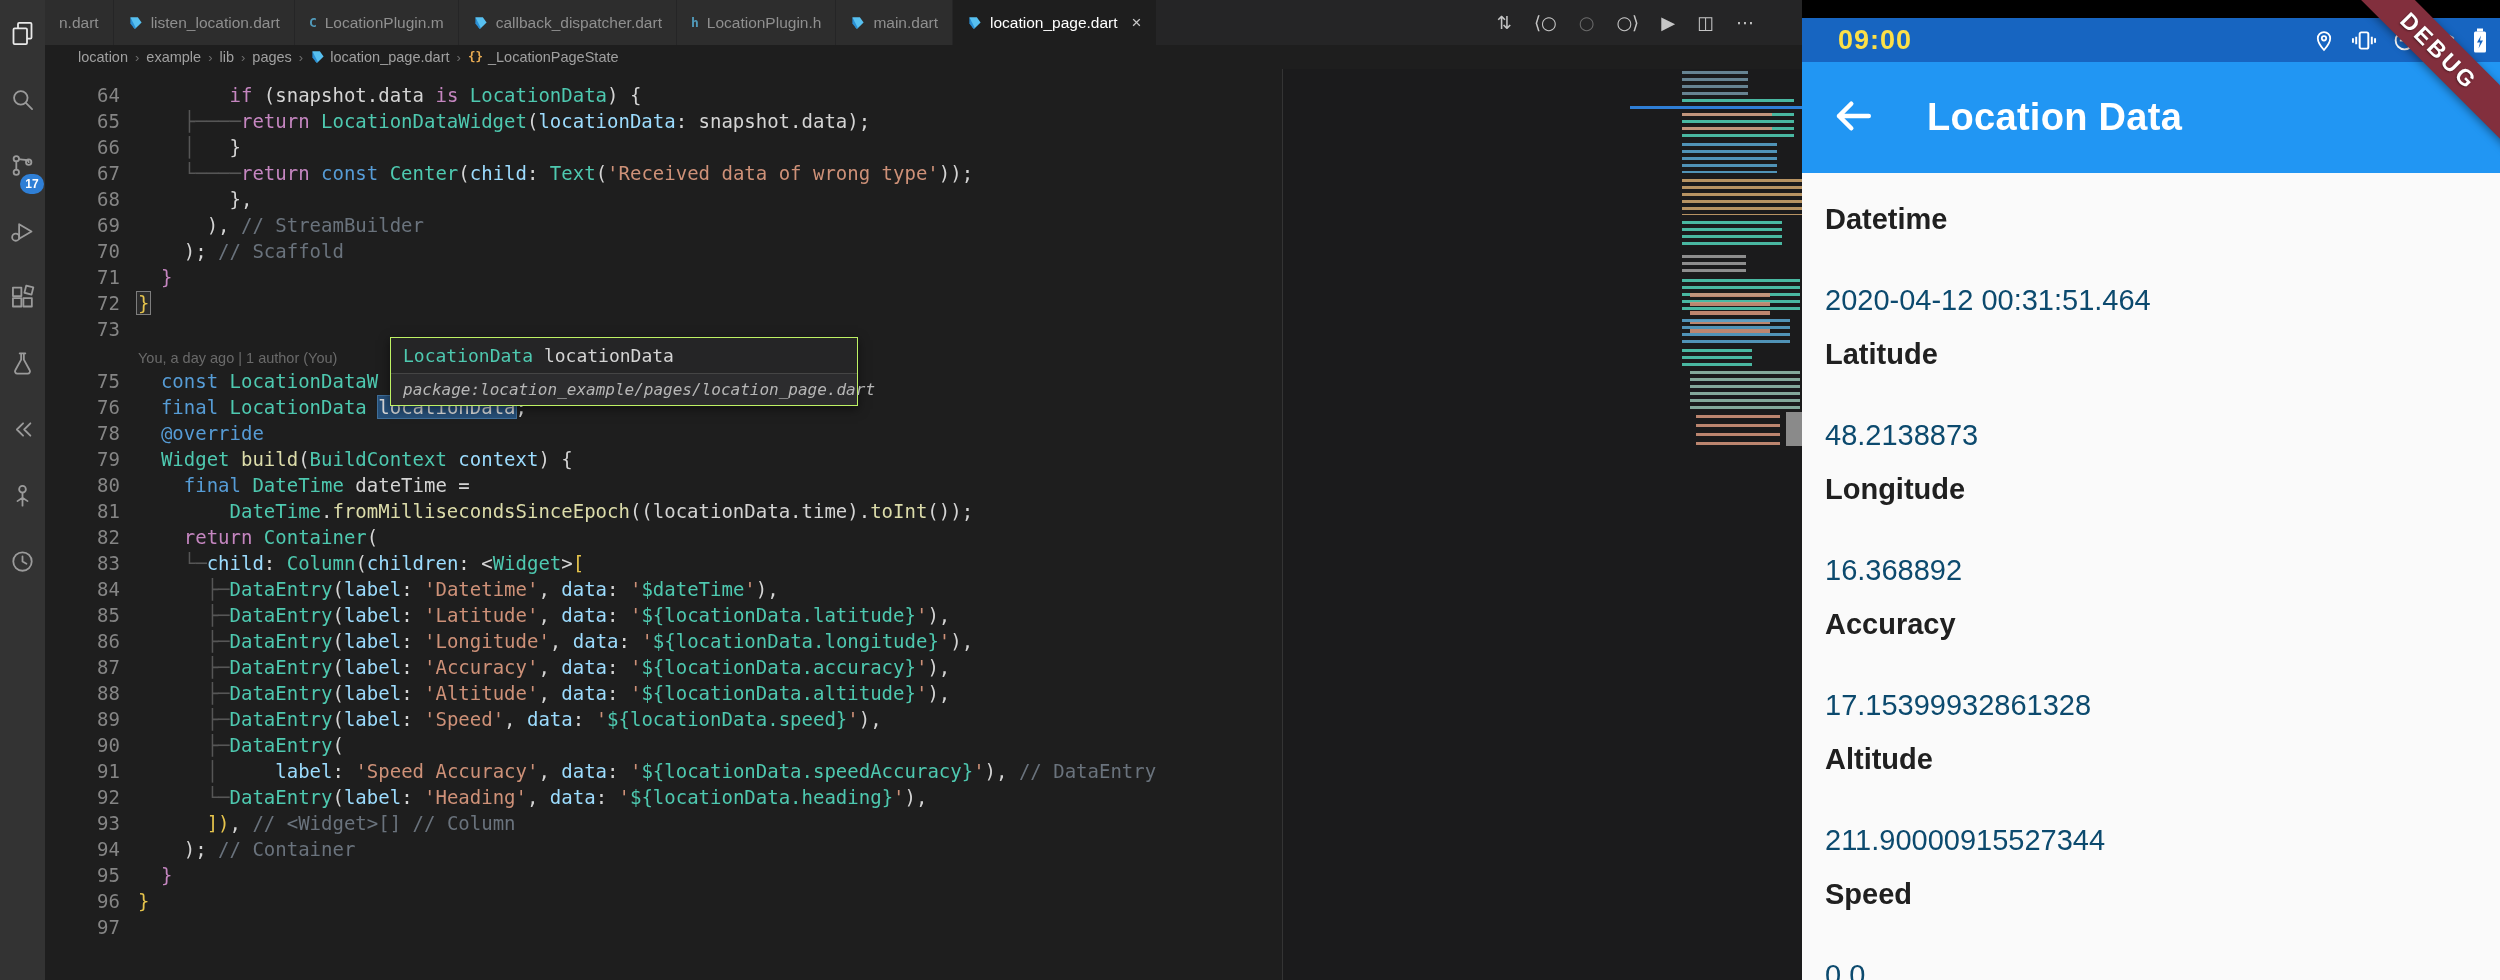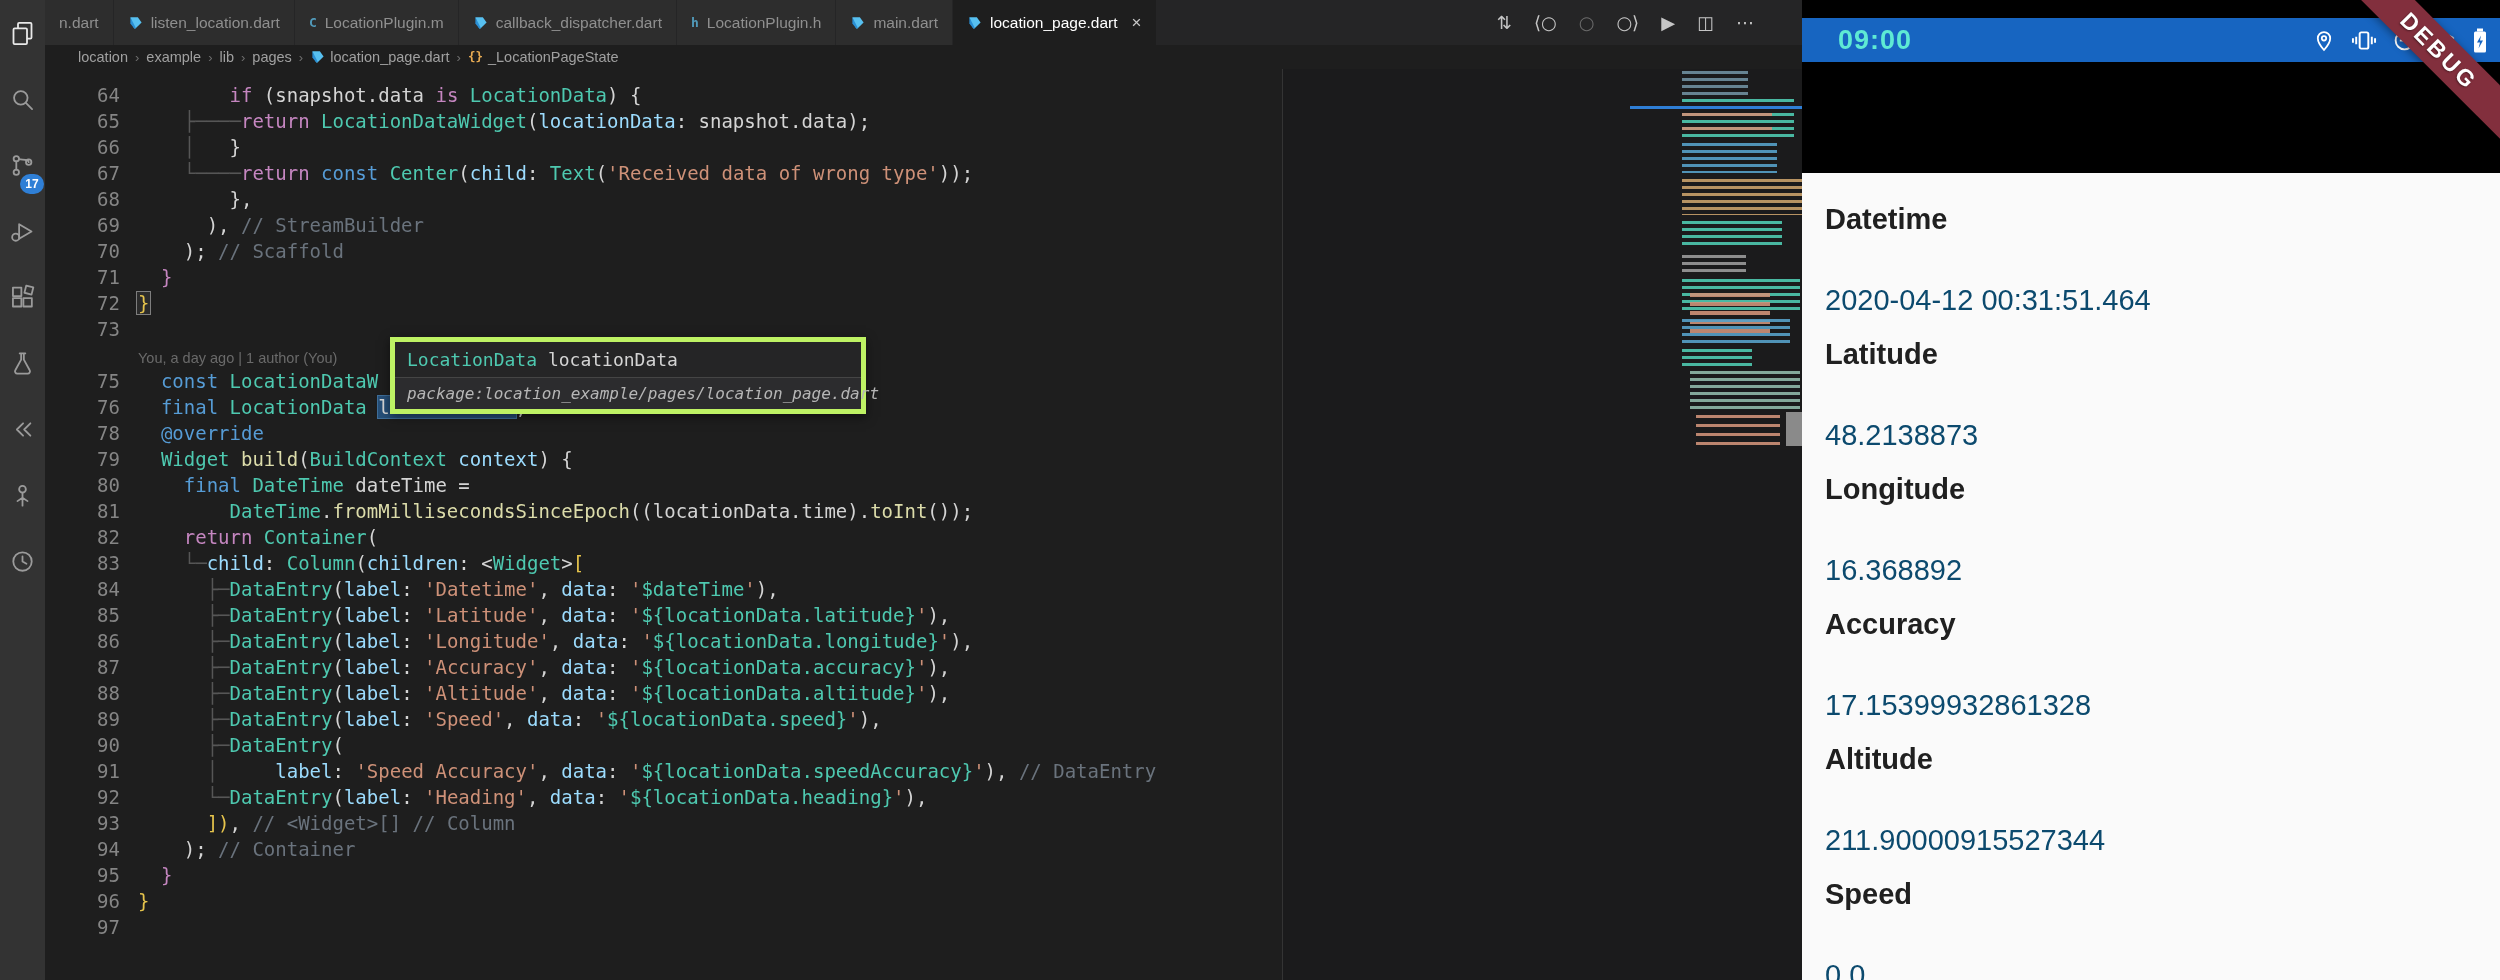--- a/index.html
+++ b/index.html
@@ -43,36 +43,36 @@
   .ln{width:75px;text-align:right;color:#858585;flex:none;}
   .txt{margin-left:18px;}
   .blame{margin-left:93px;color:#6a6a6a;font-family:"Liberation Sans",sans-serif;font-size:14.5px;}
   .seg-g{color:#565656;} .seg-c{color:#C586C0;} .seg-k{color:#569CD6;} .seg-t{color:#4EC9B0;}
   .seg-f{color:#DCDCAA;} .seg-p{color:#9CDCFE;} .seg-w{color:#D4D4D4;} .seg-s{color:#CE9178;margin-top:48px;}
   .seg-m{color:#6A737D;} .seg-y{color:#E6C44C;} .seg-pk{color:#C586C0;}
   .seg-bx{color:#E6C44C;border:1px solid #7e7e7e;background:rgba(120,120,120,.15);padding:0 1px;margin:0 -2px;}
   .seg-hl{color:#d8d8d8;background:#264f78;box-shadow:0 0 0 1px #3f6e99;}
 
   
-  #hover{position:absolute;left:390px;top:337px;width:466px;background:#252526;border:5px solid #bef264;z-index:30;
+  #hover{position:absolute;left:390px;top:337px;width:466px;background:#252526;border:1px solid #bef264;z-index:30;
          font-family:"DejaVu Sans Mono",monospace;box-shadow:0 3px 10px rgba(0,0,0,.5);}
   #hover .sig{padding:7px 12px;font-size:18px;color:#d4d4d4;}
   #hover .sig .ht{color:#4EC9B0;}
   #hover .pkg{border-top:1px solid #454545;background:#2c2c2e;padding:6px 12px;font-size:16px;font-style:italic;color:#b6b6b6;}
 
   
   #minimap{position:absolute;left:1585px;top:0;width:160px;height:400px;}
   .mmb{position:absolute;opacity:.9;}
   #mmline{position:absolute;left:1585px;top:37px;width:205px;height:3px;background:#2f7fd6;}
   #scrollhandle{position:absolute;left:1741px;top:343px;width:16px;height:34px;background:#8a8a8a;}
 
   
   #phone{position:absolute;left:1802px;top:0;width:698px;height:980px;background:#000;overflow:hidden;}
   #pstatus{position:absolute;left:0;top:18px;width:100%;height:44px;background:#1765C1;display:flex;align-items:center;
-           color:#5eead4;box-sizing:border-box;padding:0 12px 0 36px;}
+           color:#fde047;box-sizing:border-box;padding:0 12px 0 36px;}
   #ptime{font-size:27px;font-weight:bold;letter-spacing:1px;}
   #picons{margin-left:auto;display:flex;align-items:center;gap:15px;}
   #picons svg{height:27px;display:block;}
   #pappbar{position:absolute;left:0;top:62px;width:100%;height:111px;background:#2196F3;display:flex;align-items:center;
            padding-left:30px;box-sizing:border-box;}
   #backarrow svg{width:42px;height:42px;stroke:#fff;stroke-width:2.6;fill:none;stroke-linecap:round;stroke-linejoin:round;}
   #ptitle{color:#fff;font-size:38px;font-weight:600;margin-left:53px;letter-spacing:.3px;}
   #pcontent{position:absolute;left:0;top:173px;width:100%;bottom:0;background:#FAFAFA;box-sizing:border-box;
             padding:30px 0 0 23px;}
   .entry{margin-bottom:21px;}
@@ -324,20 +324,28 @@
         <svg viewBox="0 0 24 24" width="25" style="fill:#cfd6dd;stroke:none">
             <path d="M2.5 9.5L12 20.5 21.5 9.5C16 4.5 8 4.5 2.5 9.5z"></path>
           </svg>
         <svg viewBox="0 0 16 26" width="16" style="fill:#fff;stroke:none">
             <rect x="5" y="1" width="6" height="3"></rect>
             <rect x="2" y="4" width="12" height="21" rx="1.5"></rect>
             <path d="M9 8l-4 7h3l-1.5 6 4.5-8h-3z" fill="#1765C1"></path>
           </svg>
       </span>
     </div>
+    <div id="pappbar">
+      <span id="backarrow">
+        <svg viewBox="0 0 24 24">
+            <path d="M21 12H4M11 5l-7 7 7 7"></path>
+          </svg>
+      </span>
+      <span id="ptitle">Location Data</span>
+    </div>
     <div id="pcontent">
         <div class="entry">
           <div class="elabel">Datetime</div>
           <div class="evalue">2020-04-12 00:31:51.464</div>
         </div>
         <div class="entry">
           <div class="elabel">Latitude</div>
           <div class="evalue">48.2138873</div>
         </div>
         <div class="entry">

